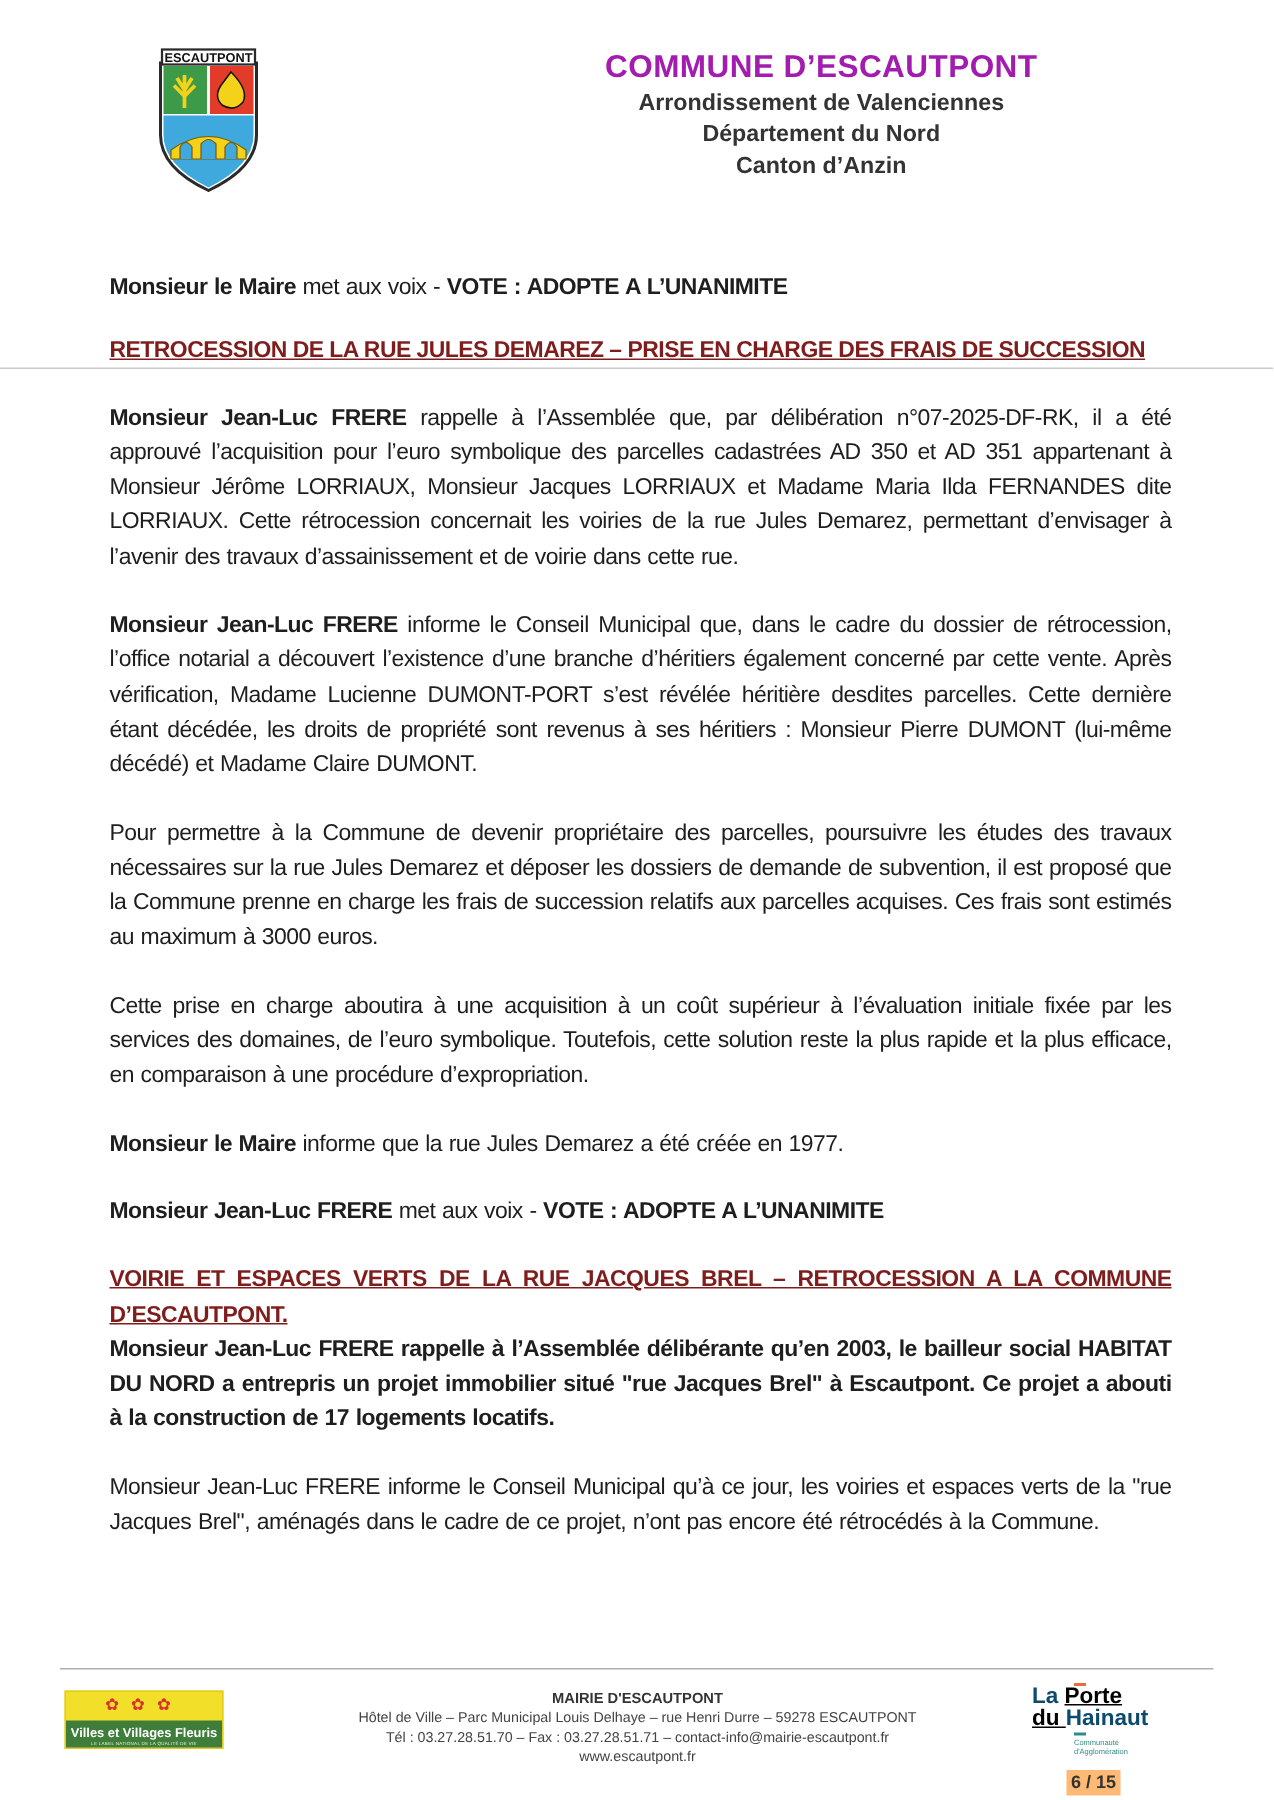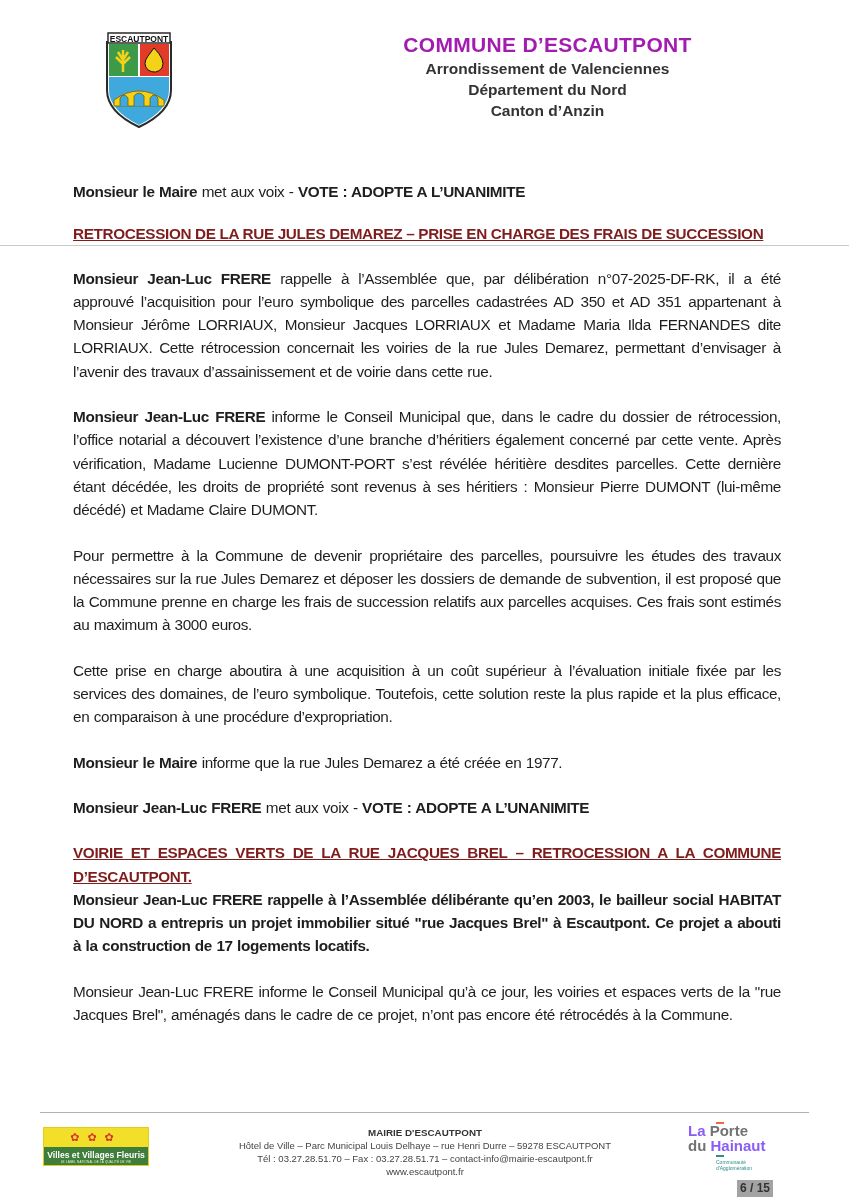--- a/index.html
+++ b/index.html
@@ -31,25 +31,25 @@
   .flower-logo .sub { position: absolute; left: 0; bottom: 0; width: 100%; text-align: center; font-size: 3px; color: #e8f0e0; line-height: 5px; letter-spacing: 0.2px; }
 
   .footer-center { position: absolute; left: 205px; top: 1126px; width: 440px; text-align: center; color: #444; font-size: 9.5px; line-height: 13px; }
   .footer-center .mairie { font-weight: bold; color: #333; font-size: 9.8px; }
 
   .porte-logo { position: absolute; left: 688px; top: 1119px; width: 105px; height: 55px; }
   .porte-dash { position: absolute; width: 8px; height: 2px; background: #ea6b3d; left: 28px; top: 3px; }
   .porte-dash2 { position: absolute; width: 8px; height: 2px; background: #2f8c87; left: 28px; top: 36px; }
   .porte-l1 { position: absolute; left: 0; top: 4px; font-size: 15px; font-weight: bold; line-height: 16px; }
   .porte-l2 { position: absolute; left: 0; top: 19px; font-size: 15px; font-weight: bold; line-height: 16px; }
-  .teal { color: #8b5cf6; }
-  .orange { color: #737373; }
+  .teal { color: #0c4a6e; }
+  .orange { color: #000000; text-decoration: underline; }
   .porte-sub { position: absolute; left: 28px; top: 40px; font-size: 5px; line-height: 6px; color: #2f8c87; }
 
-  .page-num { position: absolute; left: 737px; top: 1180px; width: 36px; height: 17px; background: #a3a3a3; text-align: center; font-size: 12px; font-weight: bold; line-height: 17px; color: #333; }
+  .page-num { position: absolute; left: 711px; top: 1180px; width: 36px; height: 17px; background: #fdba74; text-align: center; font-size: 12px; font-weight: bold; line-height: 17px; color: #333; }
 </style>
 </head>
 <body>
 
 <svg class="crest" viewBox="0 0 70 98">
   <path d="M3 12 H67 V60 Q67 82 35 97 Q3 82 3 60 Z" fill="#ffffff" stroke="#2a2a2a" stroke-width="2"></path>
   <rect x="4" y="3" width="62" height="10" fill="#ffffff" stroke="#2a2a2a" stroke-width="1.5"></rect>
   <text x="35" y="11.5" text-anchor="middle" font-family="Liberation Sans, sans-serif" font-size="8.5" font-weight="bold" fill="#111">ESCAUTPONT</text>
   <rect x="5" y="14" width="29" height="32" fill="#3d9a48"></rect>
   <rect x="36" y="14" width="29" height="32" fill="#e23b2a"></rect>

